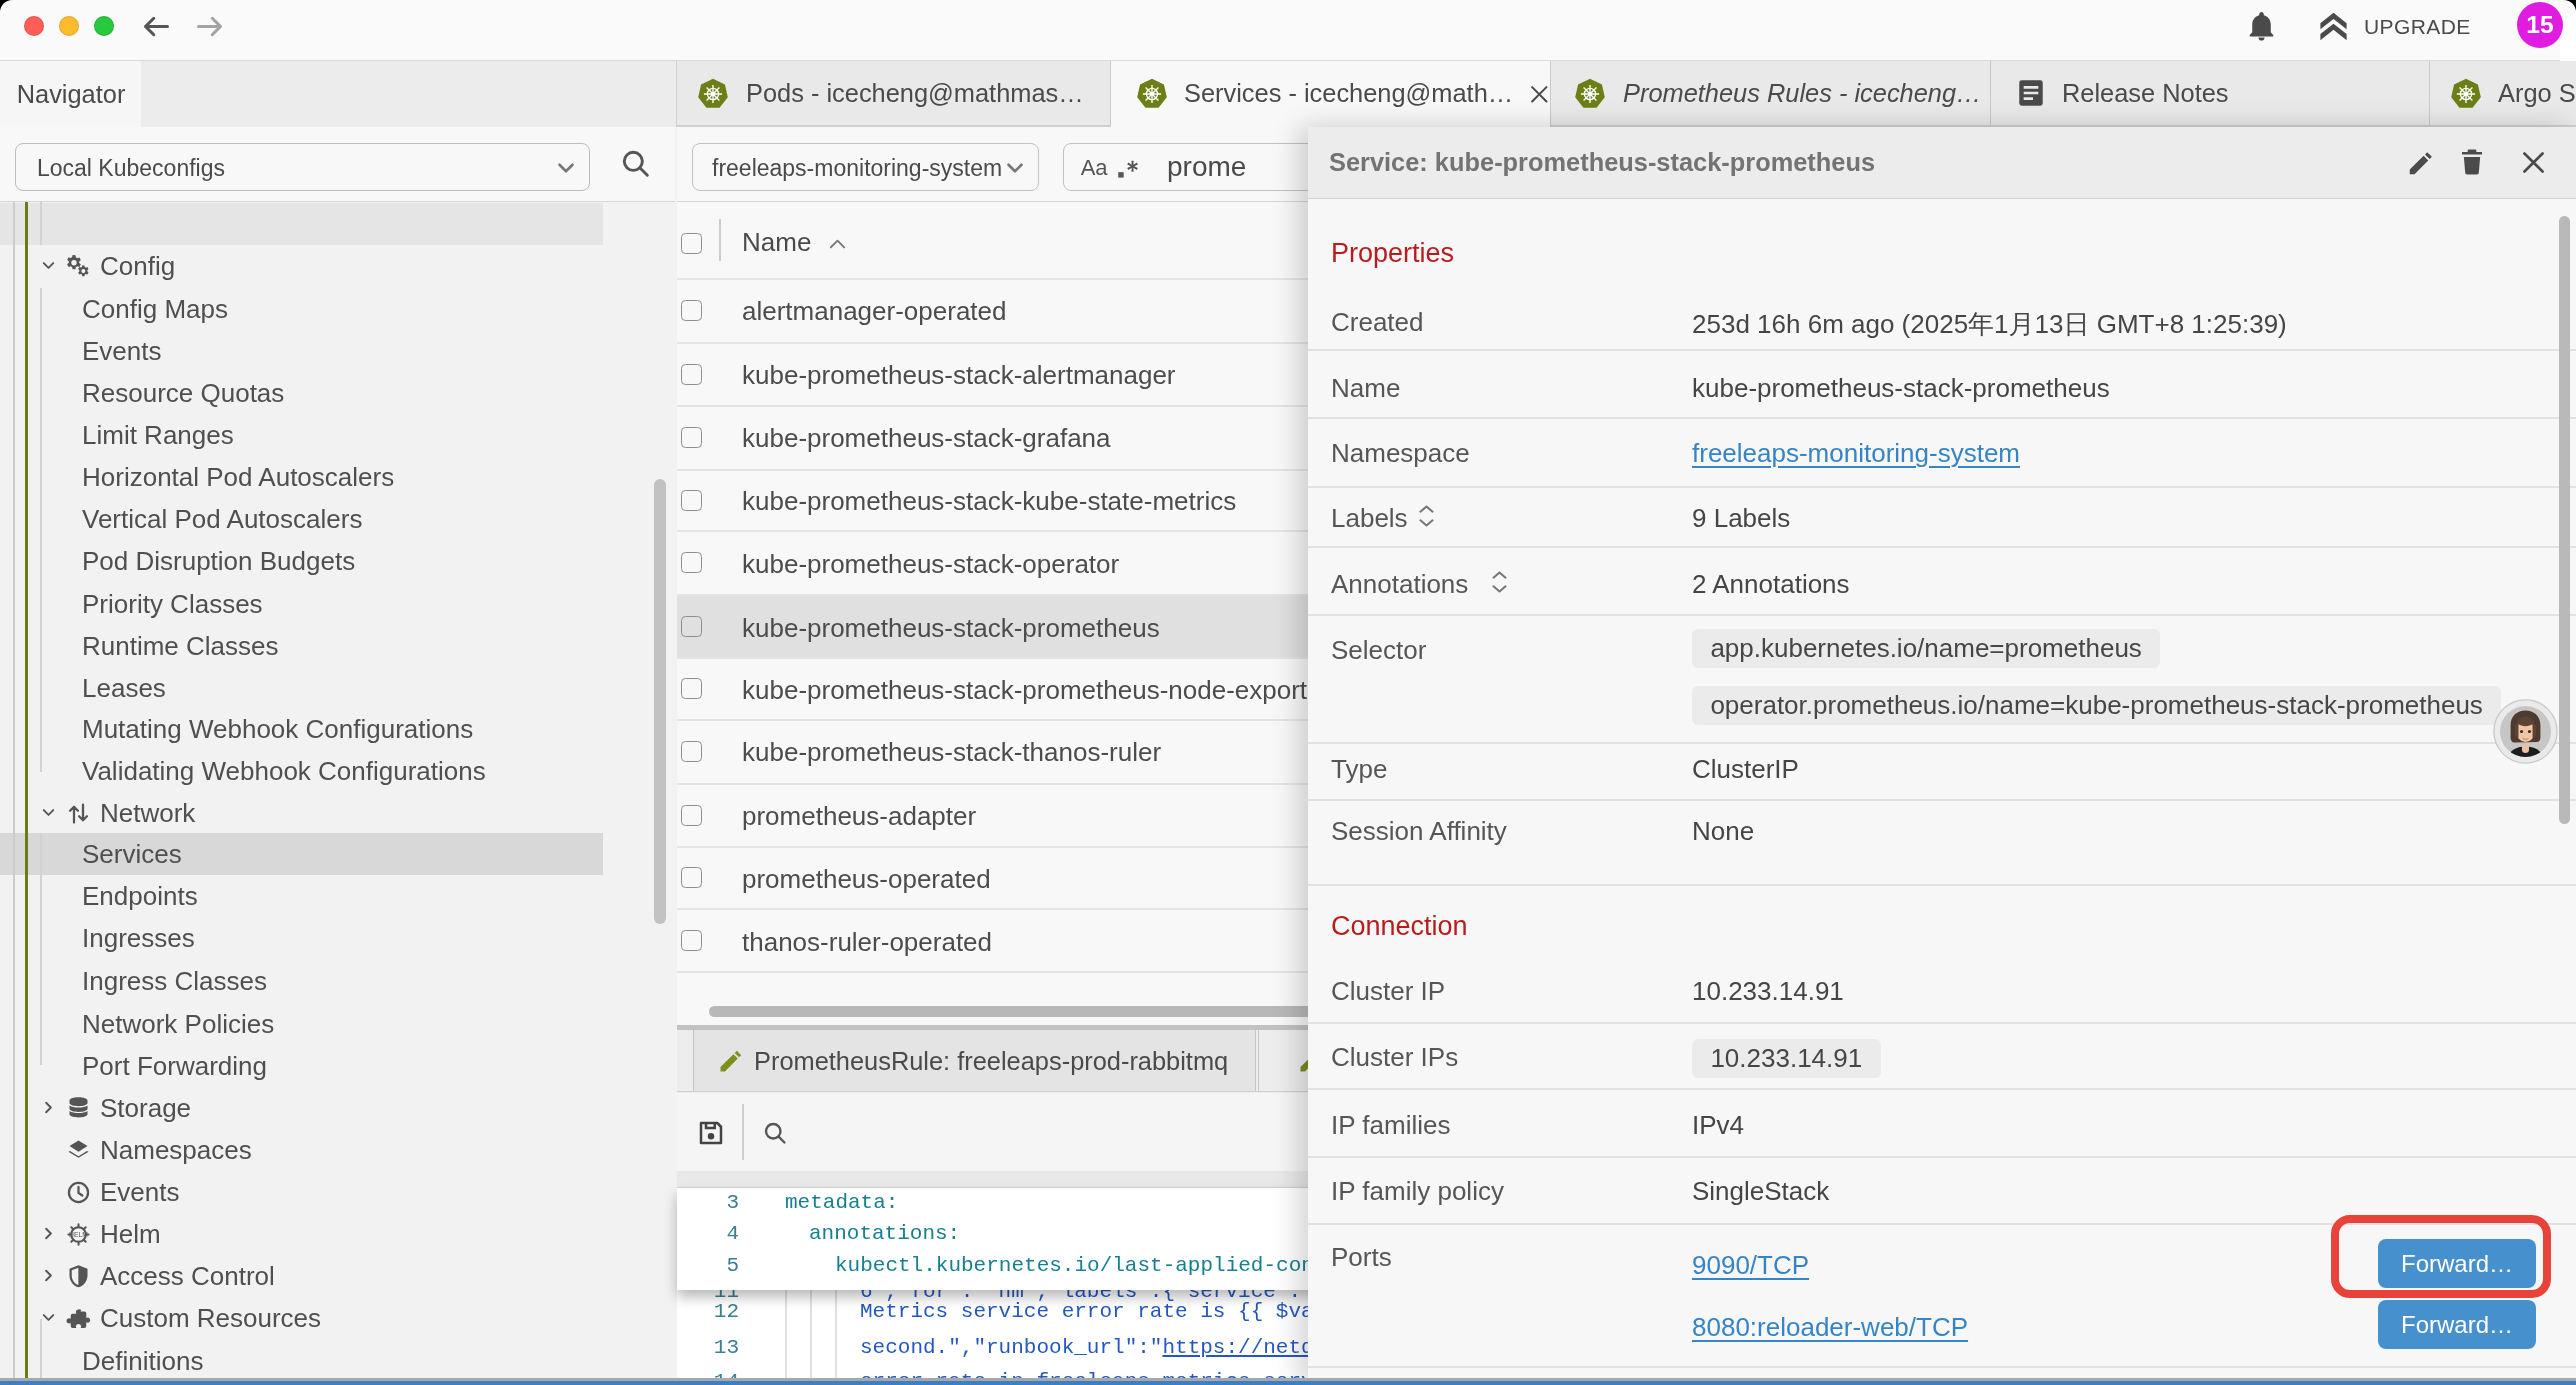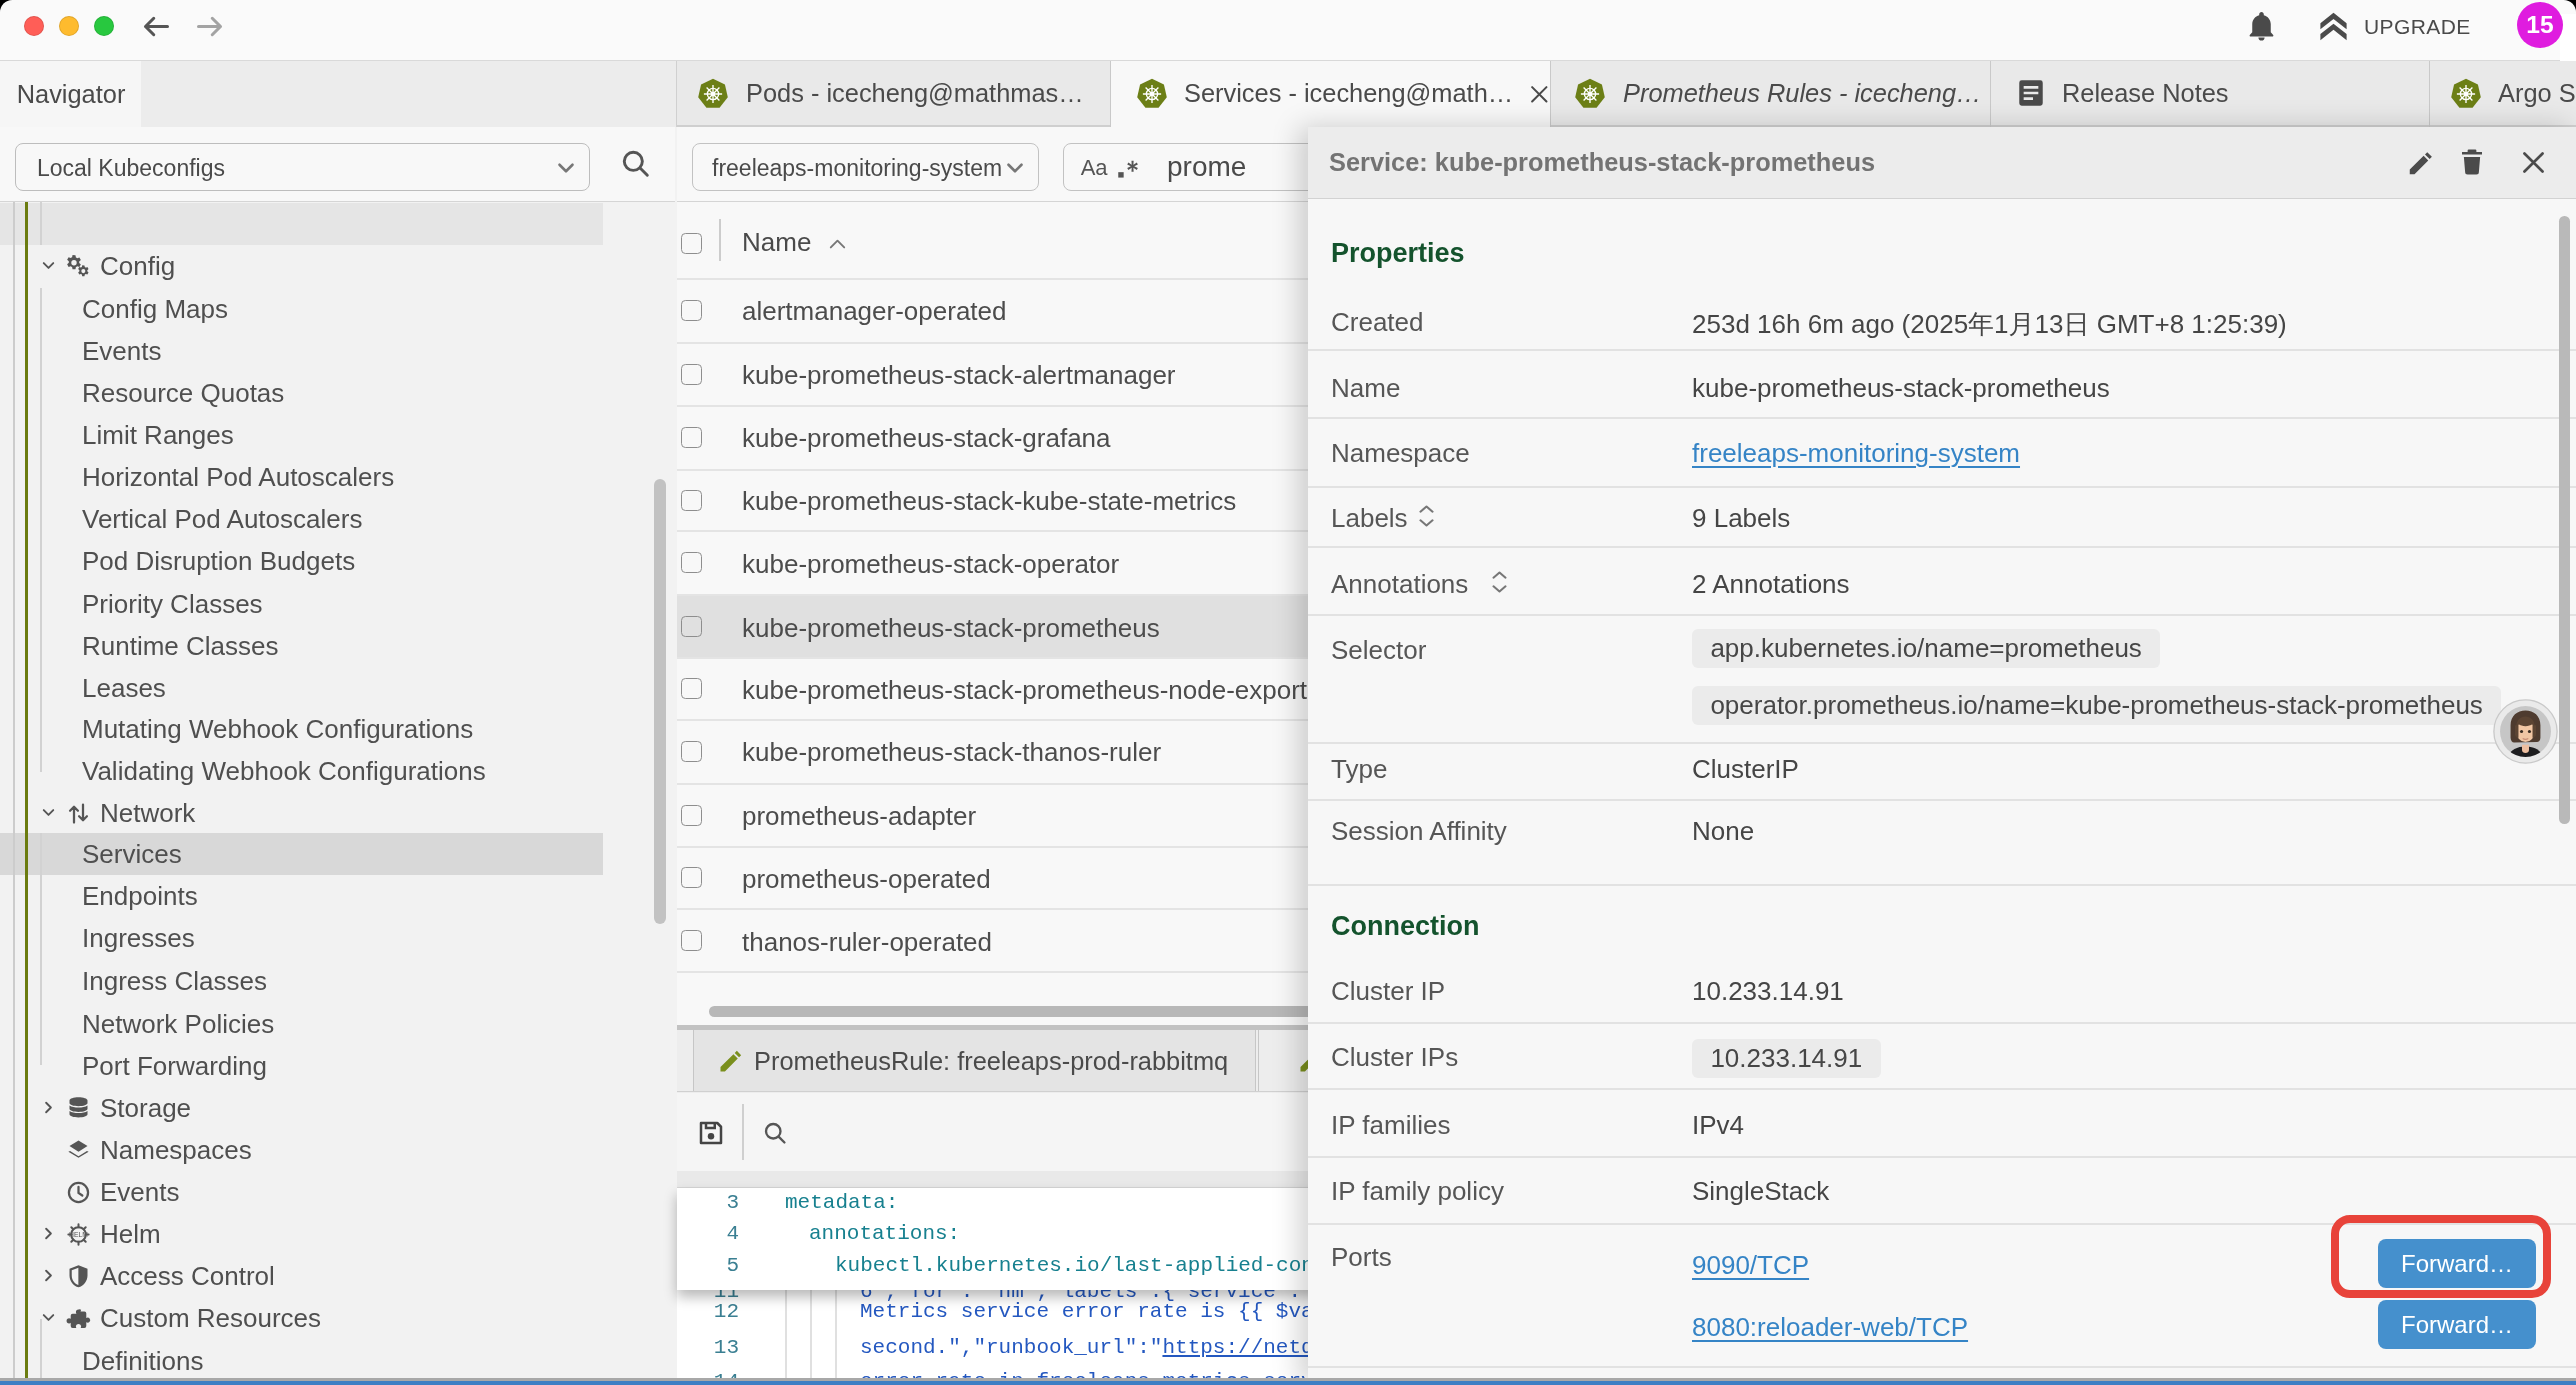--- a/index.html
+++ b/index.html
@@ -42,21 +42,21 @@
   .rtxt{position:absolute;left:65px;font-size:26px;color:#4c4c4c;white-space:nowrap;}
   
   #dock{position:absolute;left:0;top:898px;width:1899px;height:360px;background:#ededed;border-top:2.6px solid #c2c2c2;}
   
   #panel{left:1308px;top:127px;width:1268px;height:1258px;background:#f7f7f7;box-shadow:-8.8px 0 26px rgba(0,0,0,0.18);}
   #phdr{position:absolute;left:0;top:0;width:1268px;height:71px;background:#ececec;border-bottom:1.8px solid #d2d2d2;}
   #phdr .ttl{position:absolute;left:21px;top:21px;font-size:25.4px;font-weight:bold;color:#737373;}
   .plabel{position:absolute;left:23px;font-size:26px;color:#565656;white-space:nowrap;}
   .pvalue{position:absolute;left:384px;font-size:26px;color:#454545;white-space:nowrap;}
   .pdiv{position:absolute;left:0px;width:1268px;height:1.8px;background:#e2e2e2;}
-  .ptitle{position:absolute;left:23px;font-size:27px;font-weight:bold;color:#14532d;}
+  .ptitle{position:absolute;left:23px;font-size:27px;font-weight:normal;color:#b91c1c;}
   .badge{position:absolute;background:#ebebeb;border-radius:6.1px;font-size:26px;color:#464646;
     padding:0 18.4px;height:39px;line-height:39px;white-space:nowrap;}
   .plink{color:#3584c6;text-decoration:underline;text-underline-offset:4.4px;text-decoration-thickness:1.8px;}
   .fwdbtn{position:absolute;left:1070px;width:158px;height:49px;background:#4590cd;border-radius:8px;
     color:#fff;font-size:24px;text-align:center;line-height:49px;}
   
   #bluebar{left:0;top:1378px;width:2576px;height:7px;background:#3d7fc4;border-top:3.5px solid #a8a8a8;box-sizing:border-box;}
   .sortico{position:absolute;width:19px;height:26px;}
 </style>
 </head>

